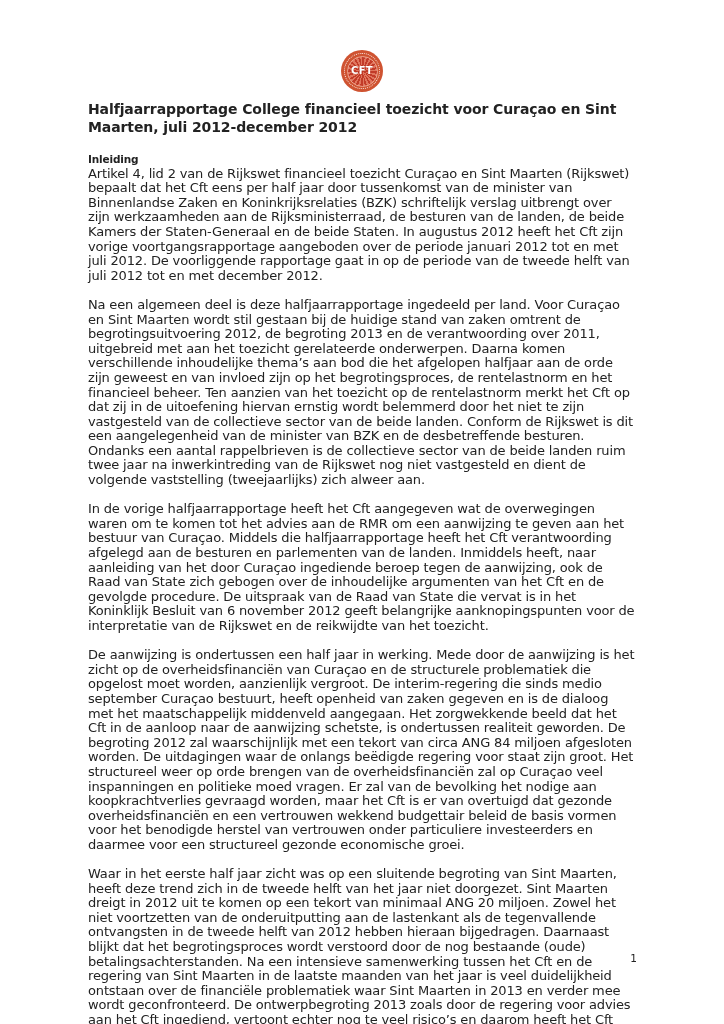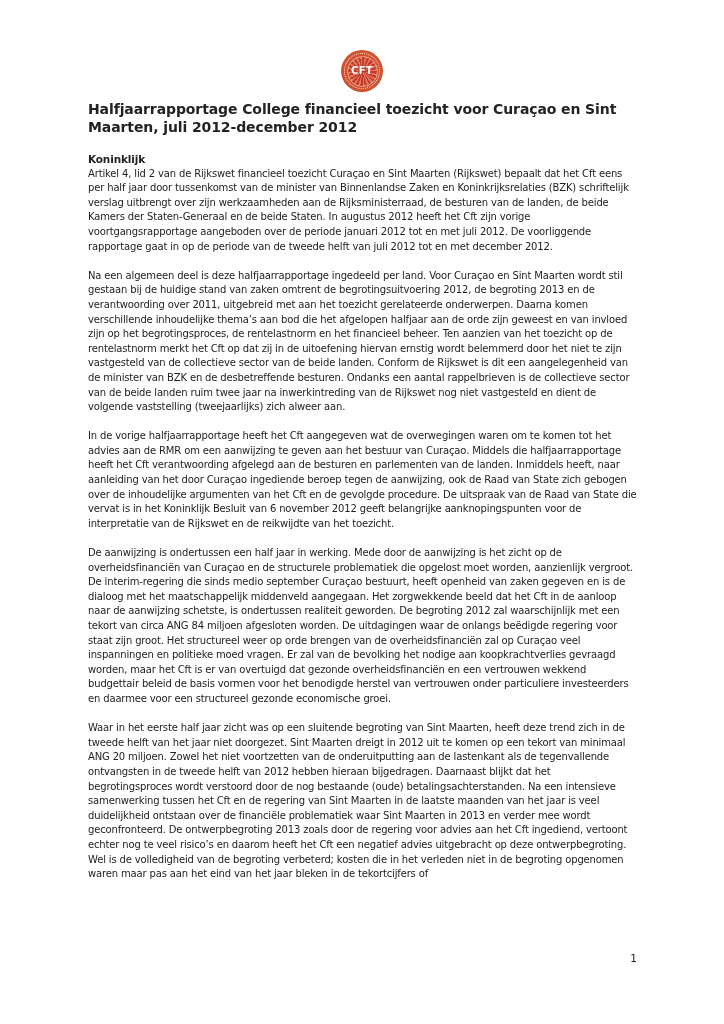--- a/index.html
+++ b/index.html
@@ -66,21 +66,21 @@
     letter-spacing: -0.1px;
   }
   .heading {
     font-size: 10.5px;
     font-weight: bold;
     line-height: 14.6px;
     margin: 0;
     letter-spacing: -0.15px;
   }
   .para {
-    font-size: 10px;
+    font-size: 13px;
     line-height: 14.6px;
     margin: 0 0 14.6px 0;
     letter-spacing: -0.15px;
     text-align: left;
   }
   .page-number {
     position: absolute;
     right: 87px;
     top: 951px;
     font-size: 10.5px;
@@ -97,21 +97,21 @@
     <div class="logo-inner">
       <span class="logo-text">CFT</span>
     </div>
   </div>
 
   <div class="content">
 
     <h1 class="title">Halfjaarrapportage College financieel toezicht voor Curaçao en Sint Maarten, juli 2012-december 2012</h1>
 
     <section>
-      <h2 class="heading">Koninklijk</h2>
+      <h2 class="heading">Inleiding</h2>
       <p class="para">Artikel 4, lid 2 van de Rijkswet financieel toezicht Curaçao en Sint Maarten (Rijkswet) bepaalt dat het Cft eens per half jaar door tussenkomst van de minister van Binnenlandse Zaken en Koninkrijksrelaties (BZK) schriftelijk verslag uitbrengt over zijn werkzaamheden aan de Rijksministerraad, de besturen van de landen, de beide Kamers der Staten-Generaal en de beide Staten. In augustus 2012 heeft het Cft zijn vorige voortgangsrapportage aangeboden over de periode januari 2012 tot en met juli 2012. De voorliggende rapportage gaat in op de periode van de tweede helft van juli 2012 tot en met december 2012.</p>
       <p class="para">Na een algemeen deel is deze halfjaarrapportage ingedeeld per land. Voor Curaçao en Sint Maarten wordt stil gestaan bij de huidige stand van zaken omtrent de begrotingsuitvoering 2012, de begroting 2013 en de verantwoording over 2011, uitgebreid met aan het toezicht gerelateerde onderwerpen. Daarna komen verschillende inhoudelijke thema’s aan bod die het afgelopen halfjaar aan de orde zijn geweest en van invloed zijn op het begrotingsproces, de rentelastnorm en het financieel beheer. Ten aanzien van het toezicht op de rentelastnorm merkt het Cft op dat zij in de uitoefening hiervan ernstig wordt belemmerd door het niet te zijn vastgesteld van de collectieve sector van de beide landen. Conform de Rijkswet is dit een aangelegenheid van de minister van BZK en de desbetreffende besturen. Ondanks een aantal rappelbrieven is de collectieve sector van de beide landen ruim twee jaar na inwerkintreding van de Rijkswet nog niet vastgesteld en dient de volgende vaststelling (tweejaarlijks) zich alweer aan.</p>
     </section>
 
     <section>
       <p class="para">In de vorige halfjaarrapportage heeft het Cft aangegeven wat de overwegingen waren om te komen tot het advies aan de RMR om een aanwijzing te geven aan het bestuur van Curaçao. Middels die halfjaarrapportage heeft het Cft verantwoording afgelegd aan de besturen en parlementen van de landen. Inmiddels heeft, naar aanleiding van het door Curaçao ingediende beroep tegen de aanwijzing, ook de Raad van State zich gebogen over de inhoudelijke argumenten van het Cft en de gevolgde procedure. De uitspraak van de Raad van State die vervat is in het Koninklijk Besluit van 6 november 2012 geeft belangrijke aanknopingspunten voor de interpretatie van de Rijkswet en de reikwijdte van het toezicht.</p>
       <p class="para">De aanwijzing is ondertussen een half jaar in werking. Mede door de aanwijzing is het zicht op de overheidsfinanciën van Curaçao en de structurele problematiek die opgelost moet worden, aanzienlijk vergroot. De interim-regering die sinds medio september Curaçao bestuurt, heeft openheid van zaken gegeven en is de dialoog met het maatschappelijk middenveld aangegaan. Het zorgwekkende beeld dat het Cft in de aanloop naar de aanwijzing schetste, is ondertussen realiteit geworden. De begroting 2012 zal waarschijnlijk met een tekort van circa ANG 84 miljoen afgesloten worden. De uitdagingen waar de onlangs beëdigde regering voor staat zijn groot. Het structureel weer op orde brengen van de overheidsfinanciën zal op Curaçao veel inspanningen en politieke moed vragen. Er zal van de bevolking het nodige aan koopkrachtverlies gevraagd worden, maar het Cft is er van overtuigd dat gezonde overheidsfinanciën en een vertrouwen wekkend budgettair beleid de basis vormen voor het benodigde herstel van vertrouwen onder particuliere investeerders en daarmee voor een structureel gezonde economische groei.</p>
       <p class="para">Waar in het eerste half jaar zicht was op een sluitende begroting van Sint Maarten, heeft deze trend zich in de tweede helft van het jaar niet doorgezet. Sint Maarten dreigt in 2012 uit te komen op een tekort van minimaal ANG 20 miljoen. Zowel het niet voortzetten van de onderuitputting aan de lastenkant als de tegenvallende ontvangsten in de tweede helft van 2012 hebben hieraan bijgedragen. Daarnaast blijkt dat het begrotingsproces wordt verstoord door de nog bestaande (oude) betalingsachterstanden. Na een intensieve samenwerking tussen het Cft en de regering van Sint Maarten in de laatste maanden van het jaar is veel duidelijkheid ontstaan over de financiële problematiek waar Sint Maarten in 2013 en verder mee wordt geconfronteerd. De ontwerpbegroting 2013 zoals door de regering voor advies aan het Cft ingediend, vertoont echter nog te veel risico’s en daarom heeft het Cft een negatief advies uitgebracht op deze ontwerpbegroting. Wel is de volledigheid van de begroting verbeterd; kosten die in het verleden niet in de begroting opgenomen waren maar pas aan het eind van het jaar bleken in de tekortcijfers of</p>
     </section>
 

